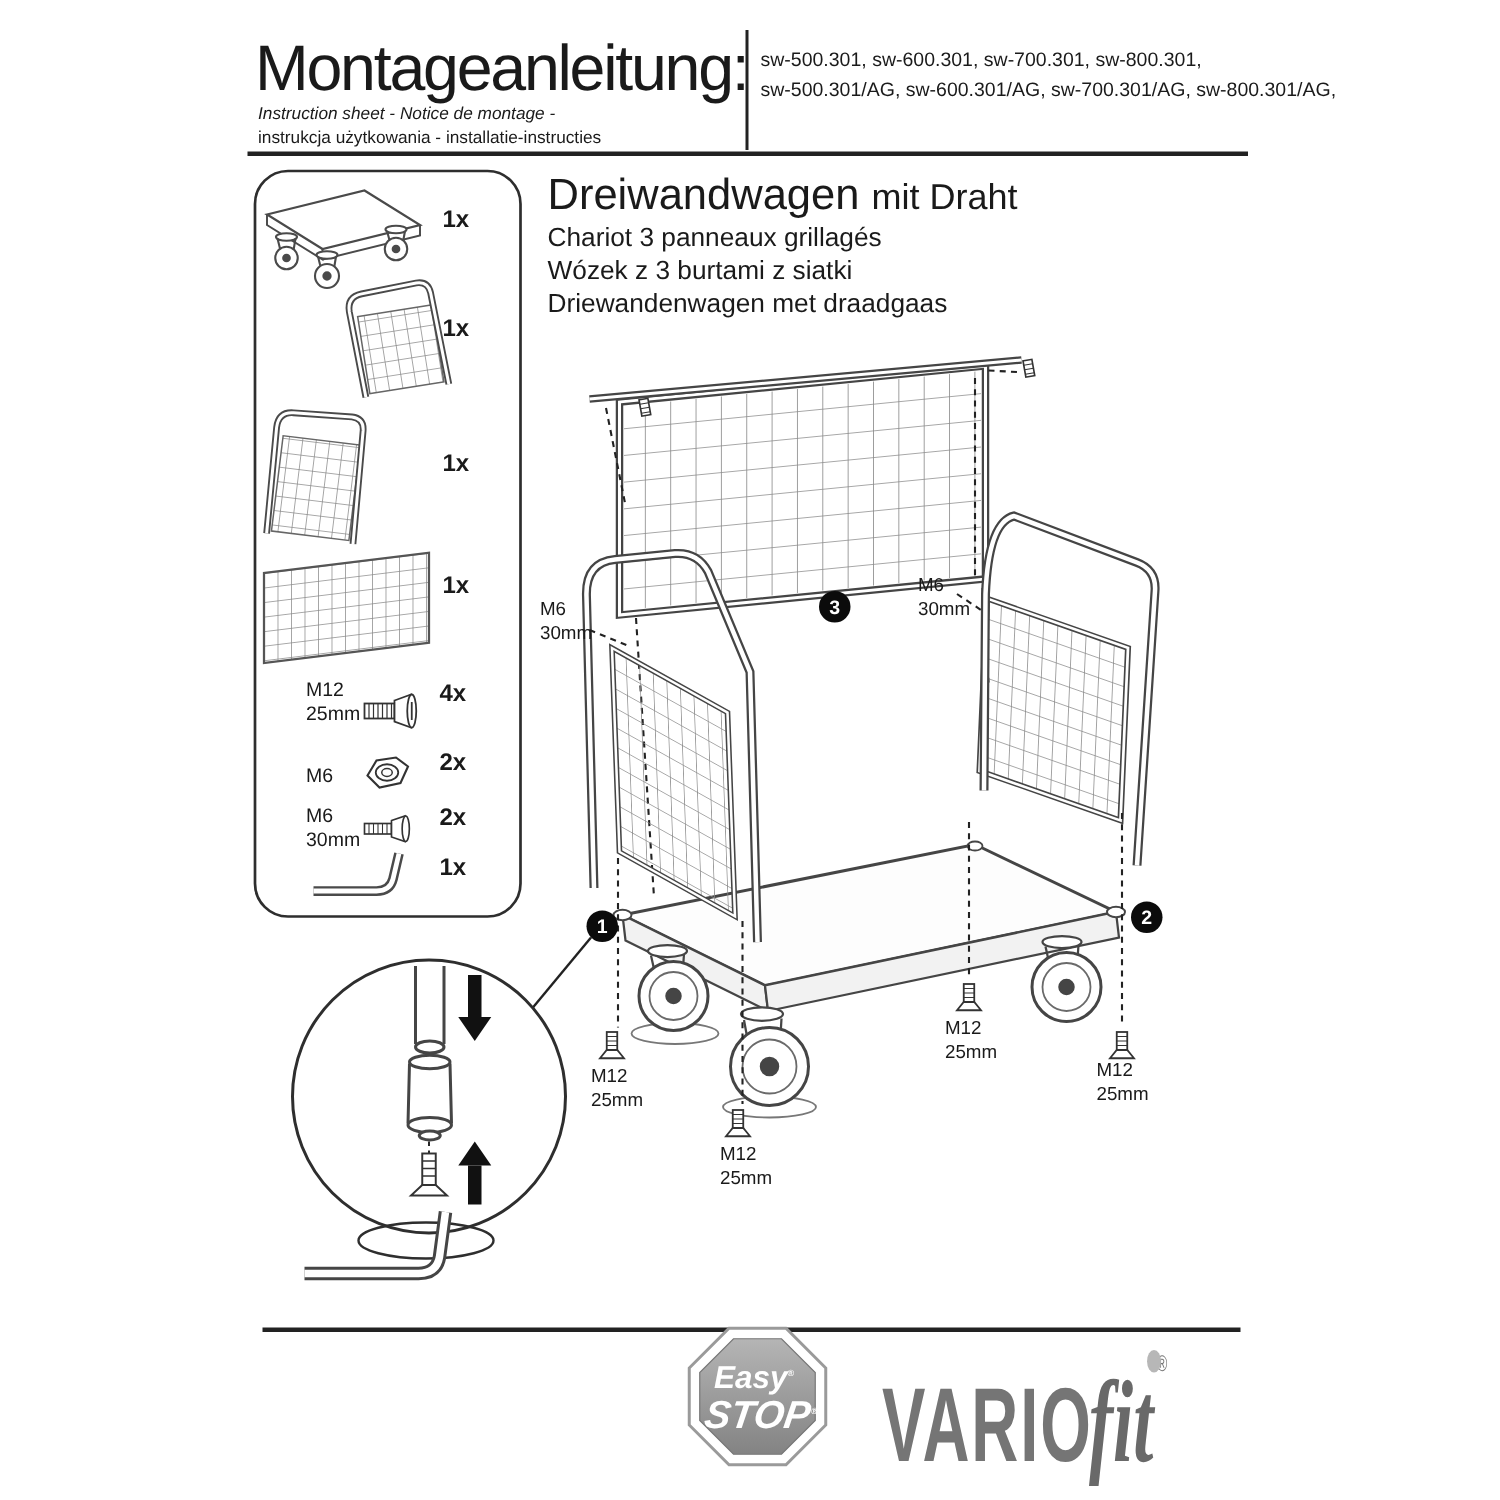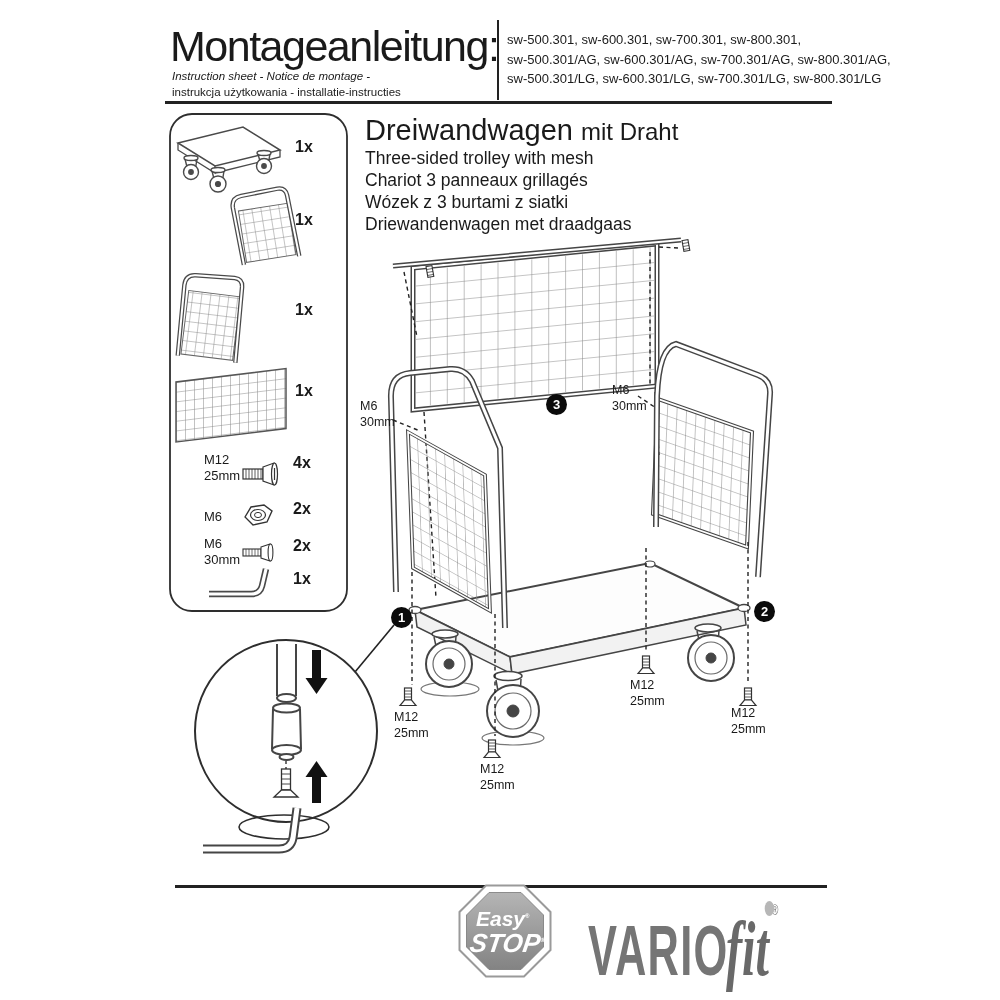--- a/index.html
+++ b/index.html
@@ -33,28 +33,26 @@
 <body>
 
 <div class="abs" style="left:0;top:0;width:816px;height:106px;">
   <div class="abs h1" style="left:170px;top:22px;">Montageanleitung:</div>
   <div class="abs sub" style="left:172px;top:70px;font-style:italic;">Instruction sheet - Notice de montage  -</div>
   <div class="abs sub" style="left:172px;top:86px;">instrukcja użytkowania - installatie-instructies</div>
   <div class="abs vrule" style="left:497px;top:20px;height:80px;"></div>
   <div class="abs models" style="left:507px;top:30px;">
     <div>sw-500.301, sw-600.301, sw-700.301, sw-800.301,</div>
     <div>sw-500.301/AG, sw-600.301/AG, sw-700.301/AG, sw-800.301/AG,</div>
-    <div>sw-500.301/LG, sw-600.301/LG, sw-700.301/LG, sw-800.301/LG</div>
   </div>
   <div class="abs hrule" style="left:165px;top:101px;width:667px;"></div>
 </div>
 
 <div class="abs" style="left:365px;top:114px;">
   <div class="ptitle"><span>Dreiwandwagen</span> <small>mit Draht</small></div>
-  <div class="psub">Three-sided trolley with mesh</div>
   <div class="psub">Chariot 3 panneaux grillagés</div>
   <div class="psub">Wózek z 3 burtami z siatki</div>
   <div class="psub">Driewandenwagen met draadgaas</div>
 </div>
 
 <svg style="left:160px;top:108px;" width="195" height="515" viewBox="160 108 195 515">
   <defs>
     <pattern id="gridBig" width="16.9" height="17.8" patternUnits="userSpaceOnUse">
       <path d="M16.9 0H0V17.8" fill="none" stroke="#8a8a8a" stroke-width="1.1"></path>
     </pattern>

